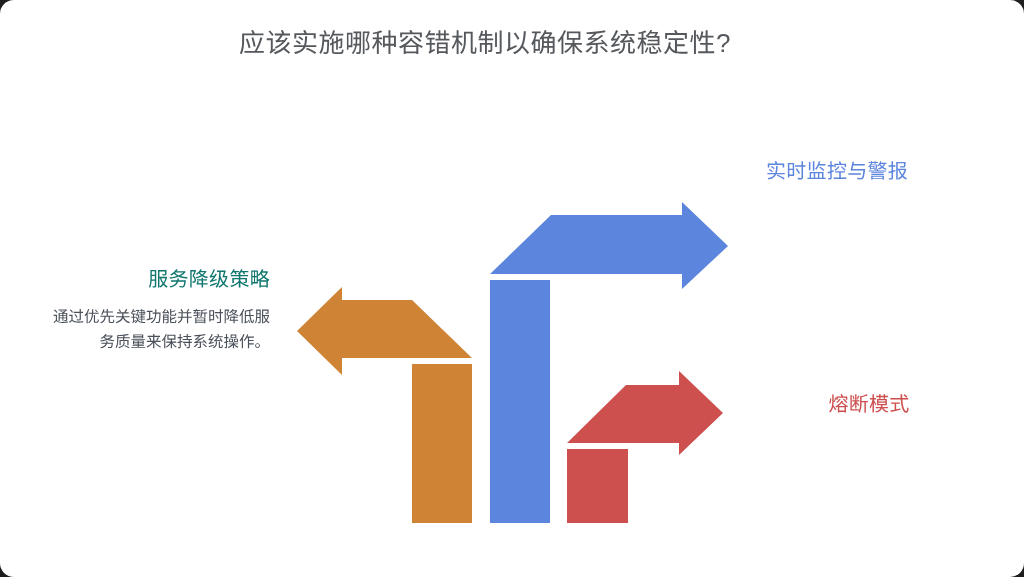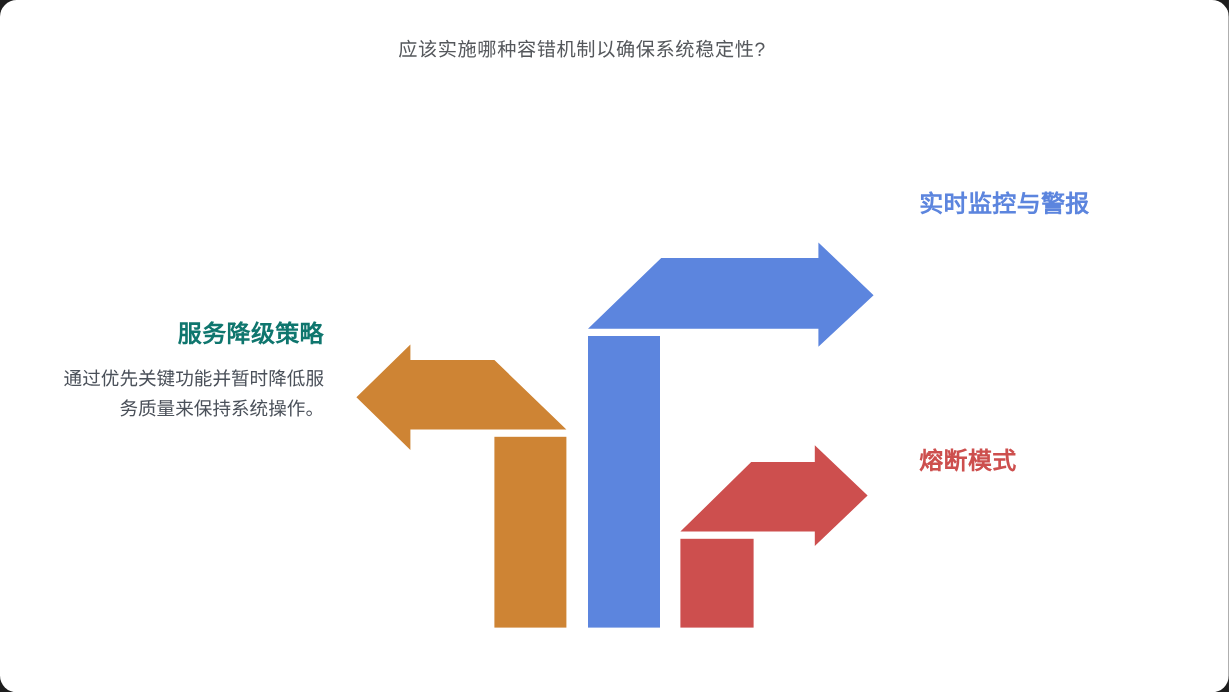--- a/index.html
+++ b/index.html
@@ -24,35 +24,35 @@
     box-sizing: border-box;
   }
 
   
   #slide-title {
     position: absolute;
     left: 0;
     top: 26px;
     width: 970px;
     text-align: center;
-    font-size: 16px;
+    font-size: 26px;
     line-height: 34px;
     color: #55585c;
     letter-spacing: 0.5px;
     font-weight: 400;
     white-space: nowrap;
   }
 
   
   .callout { position: absolute; }
   .callout h2 {
     margin: 0 0 12px 0;
     font-size: 20px;
     line-height: 26px;
-    font-weight: 700;
+    font-weight: 400;
     letter-spacing: 0.3px;
   }
   .callout p {
     margin: 0;
     font-size: 15.5px;
     line-height: 25px;
     color: #4b515a;
     font-weight: 400;
   }
 
@@ -67,23 +67,23 @@
   #callout-monitoring {
     left: 766px;
     top: 158px;
     width: 206px;
     text-align: left;
   }
   #callout-monitoring h2 { color: #5C85DE; }
 
   #callout-breaker {
     left: 766px;
-    top: 372px;
+    top: 391px;
     width: 206px;
-    text-align: left;
+    text-align: center;
   }
   #callout-breaker h2 { color: #CD4F4E; }
 
   
   #diagram {
     position: absolute;
     left: 0;
     top: 0;
     width: 1024px;
     height: 577px;

